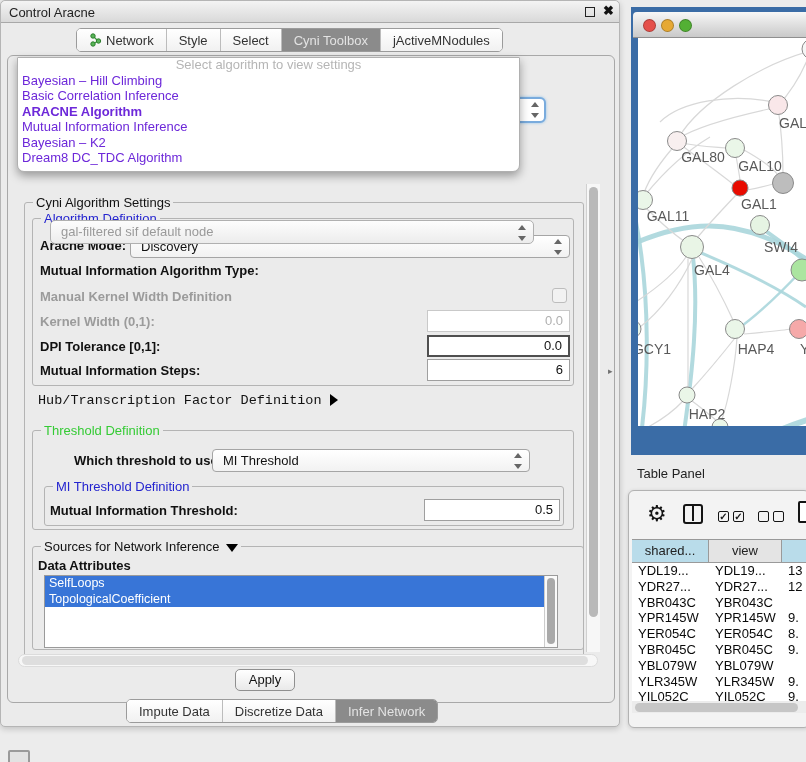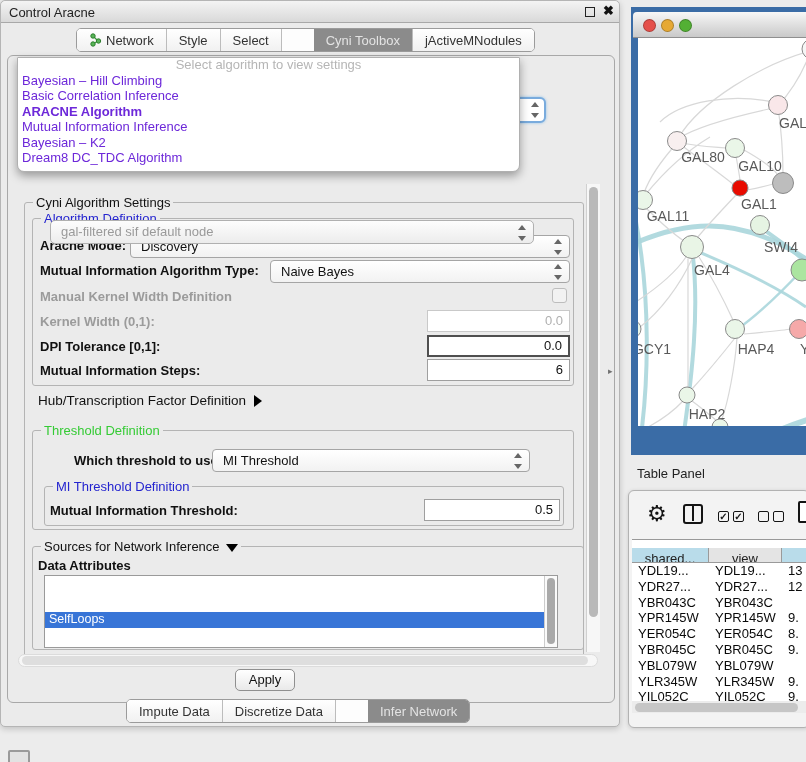--- a/index.html
+++ b/index.html
@@ -15,21 +15,21 @@
   .cp-title { position:absolute; left:8px; top:4px; font-size:13px; color:#222; }
   .cp-float { position:absolute; left:584px; top:6px; width:10px; height:10px; border:1.6px solid #222; background:transparent; }
   .cp-close { position:absolute; left:602px; top:2px; font-size:13px; font-weight:bold; color:#111; }
 
   
   .tabgroup { position:absolute; display:flex; border:1px solid #9b9b9b; border-radius:5px; overflow:hidden;
     background:#fdfdfd; height:24px; }
   .tab { display:flex; align-items:center; gap:4px; padding:0 12px; font-size:13px; color:#333;
     border-right:1px solid #bcbcbc; background:linear-gradient(#ffffff,#f1f1f1); white-space:nowrap; }
   .tab:last-child { border-right:none; }
-  .tab.selected { background:#8b8b8b; color:#e3e3e3;margin-left:32px; }
+  .tab.selected { background:#8b8b8b; color:#e3e3e3; }
 
   .cp-content { position:absolute; left:6px; top:54px; width:608px; height:648px;
     border:1px solid #a8a8a8; border-radius:6px; background:#ebebeb; }
 
   
   .dropdown { position:absolute; left:17px; top:57px; width:503px; height:115px; z-index:10;
     background:#ffffff; border:1px solid #b0b0b0; border-radius:1px 1px 7px 7px;
     box-shadow:0 4px 10px rgba(0,0,0,.35); }
   .dd-head { height:15px; text-align:center; color:#b5b5b5; font-size:13px; line-height:14px; }
   .dd-item { font-size:13px; color:#6d28d9; line-height:15.4px; padding-left:4px; }
@@ -47,21 +47,21 @@
 
   
   .gbox { position:absolute; border:1px solid #b4b4b4; border-radius:3px; }
   .gbox-legend { position:absolute; top:-8px; left:8px; background:#ebebeb; padding:0 3px;
     font-size:13px; color:#111; white-space:nowrap; }
   .gbox-legend.blue { color:#2424cf; }
   .gbox-legend.green { color:#35cb35; }
 
   .lbl { position:absolute; font-size:13px; color:#111; font-weight:bold; white-space:nowrap; }
   .lbl.dim { color:#9b9b9b; }
-  .lbl.plain { font-weight:normal; }
+  .lbl.plain { font-weight:normal;font-family:Liberation Mono, monospace; }
 
   .combo { position:absolute; height:23px; background:linear-gradient(#ffffff,#f2f2f2);
     border:1px solid #a5a5a5; border-radius:4px; font-size:13px; color:#111; line-height:21px; padding-left:10px; }
   .stepper { position:absolute; right:6px; top:3px; width:10px; height:16px; display:flex;
     flex-direction:column; align-items:center; justify-content:space-between; }
   .stepper i { width:0; height:0; border-left:4px solid transparent; border-right:4px solid transparent; }
   .stepper i.up { border-bottom:5px solid #666; }
   .stepper i.dn { border-top:5px solid #666; }
 
   .numfield { position:absolute; height:22px; background:#fff; border:1px solid #9f9f9f;
@@ -72,21 +72,21 @@
   .checkbox { position:absolute; width:15px; height:15px; background:#f2f2f2;
     border:1px solid #bdbdbd; border-radius:3px; }
 
   .tri-right { display:inline-block; width:0; height:0; border-top:6px solid transparent;
     border-bottom:6px solid transparent; border-left:8px solid #000; vertical-align:middle; margin-left:8px; }
   .tri-down { display:inline-block; width:0; height:0; border-left:6px solid transparent;
     border-right:6px solid transparent; border-top:8px solid #000; vertical-align:middle; margin-left:6px; }
 
   .listbox { position:absolute; left:42px; top:581px; width:514px; height:73px;
     background:#fff; border:1px solid #9a9a9a; overflow:hidden; }
-  .attr-item { font-size:12.5px; line-height:15.7px; padding-left:4px; color:#000; width:536px;margin-top:36px; }
+  .attr-item { font-size:12.5px; line-height:15.7px; padding-left:4px; color:#000; width:536px; }
   .attr-item.sel { background:#3875d7; color:#fff; }
   .list-scroll { position:absolute; right:0; top:0; width:13px; height:100%; background:#fafafa; border-left:1px solid #ccc; }
   .list-thumb { position:absolute; left:2px; top:2px; width:8px; height:66px; background:#a9a9a9; border-radius:4px; }
 
   .vscroll { position:absolute; left:584px; top:190px; width:14px; height:468px; background:#f7f7f7; border-left:1px solid #d0d0d0; }
   .vthumb { position:absolute; left:2px; top:3px; width:9px; height:430px; background:#b9b9b9; border-radius:5px; }
   .hscroll { position:absolute; left:16px; top:660px; width:580px; height:13px; background:#f7f7f7; border:1px solid #dcdcdc; border-radius:7px; }
   .hthumb { position:absolute; left:3px; top:1px; width:566px; height:9px; background:#dedede; border-radius:5px; }
 
   .apply-btn { position:absolute; left:233px; top:675px; width:60px; height:22px;
@@ -111,21 +111,21 @@
   .tp-toolbar { position:absolute; left:0; top:0; width:100%; height:46px; }
   .gear-icon { position:absolute; left:18px; top:10px; font-size:22px; color:#141414; }
   .col-icon { position:absolute; left:54px; top:13px; width:20px; height:20px; border:2.5px solid #141414; border-radius:3px; }
   .col-icon::after { content:""; position:absolute; left:6.5px; top:0; width:2.5px; height:15px; background:#141414; }
   .cb { position:absolute; top:20px; width:11px; height:11px; border:1.6px solid #141414; border-radius:2px; font-size:10px;
     line-height:9px; text-align:center; color:#141414; font-weight:bold; }
   .doc-icon { position:absolute; left:169px; top:10px; width:16px; height:22px; border:2.5px solid #141414; border-radius:2px; background:#fff; }
   .tp-table { position:absolute; left:3px; top:48px; width:179px; height:174px; background:#fff; border-top:1px solid #999; overflow:hidden; }
   .thead { display:flex; height:23px; border-bottom:1px solid #9a9a9a; }
   .th { font-size:13px; color:#222; text-align:center; line-height:22px; border-right:1px solid #9a9a9a;
-    background:#e4e4e4; overflow:hidden; white-space:nowrap;margin-top:8px; }
+    background:#e4e4e4; overflow:hidden; white-space:nowrap; }
   .th.blue { background:#b9dcea; }
   .trow { display:flex; height:15.8px; }
   .td { font-size:13px; color:#0a0a0a; padding-left:6px; overflow:hidden; white-space:nowrap; }
   .tp-hscroll { position:absolute; left:3px; top:210px; width:176px; height:12px; background:#ececec; }
   .tp-hthumb { position:absolute; left:3px; top:1.5px; width:163px; height:9px; background:#c6c6c6; border-radius:5px; }
 
   
   .float-icon { position:absolute; left:8px; top:750px; width:22px; height:14px;
     border:2px solid #9a9a9a; background:#e2e2e2; border-radius:2px; }
 
@@ -189,27 +189,20 @@
       <span class="lbl" style="left:32px; top:182px;">Aracne Mode:</span>
       <div class="combo" style="left:122px; top:179px; width:440px;">
         <span>Discovery</span>
         <span class="stepper">
             <i class="up"></i>
             <i class="dn"></i>
           </span>
       </div>
 
       <span class="lbl" style="left:32px; top:207px;">Mutual Information Algorithm Type:</span>
-      <div class="combo" style="left:262px; top:204px; width:300px;">
-        <span>Naive Bayes</span>
-        <span class="stepper">
-            <i class="up"></i>
-            <i class="dn"></i>
-          </span>
-      </div>
 
       <span class="lbl dim" style="left:32px; top:233px;">Manual Kernel Width Definition</span>
       <div class="checkbox" style="left:544px; top:232px;"></div>
 
       <span class="lbl dim" style="left:32px; top:258px;">Kernel Width (0,1):</span>
       <div class="numfield dim" style="left:419px; top:254px; width:143px;">0.0</div>
 
       <span class="lbl" style="left:32px; top:283px;">DPI Tolerance [0,1]:</span>
       <div class="numfield focused" style="left:419px; top:279px; width:143px;">0.0</div>
 

